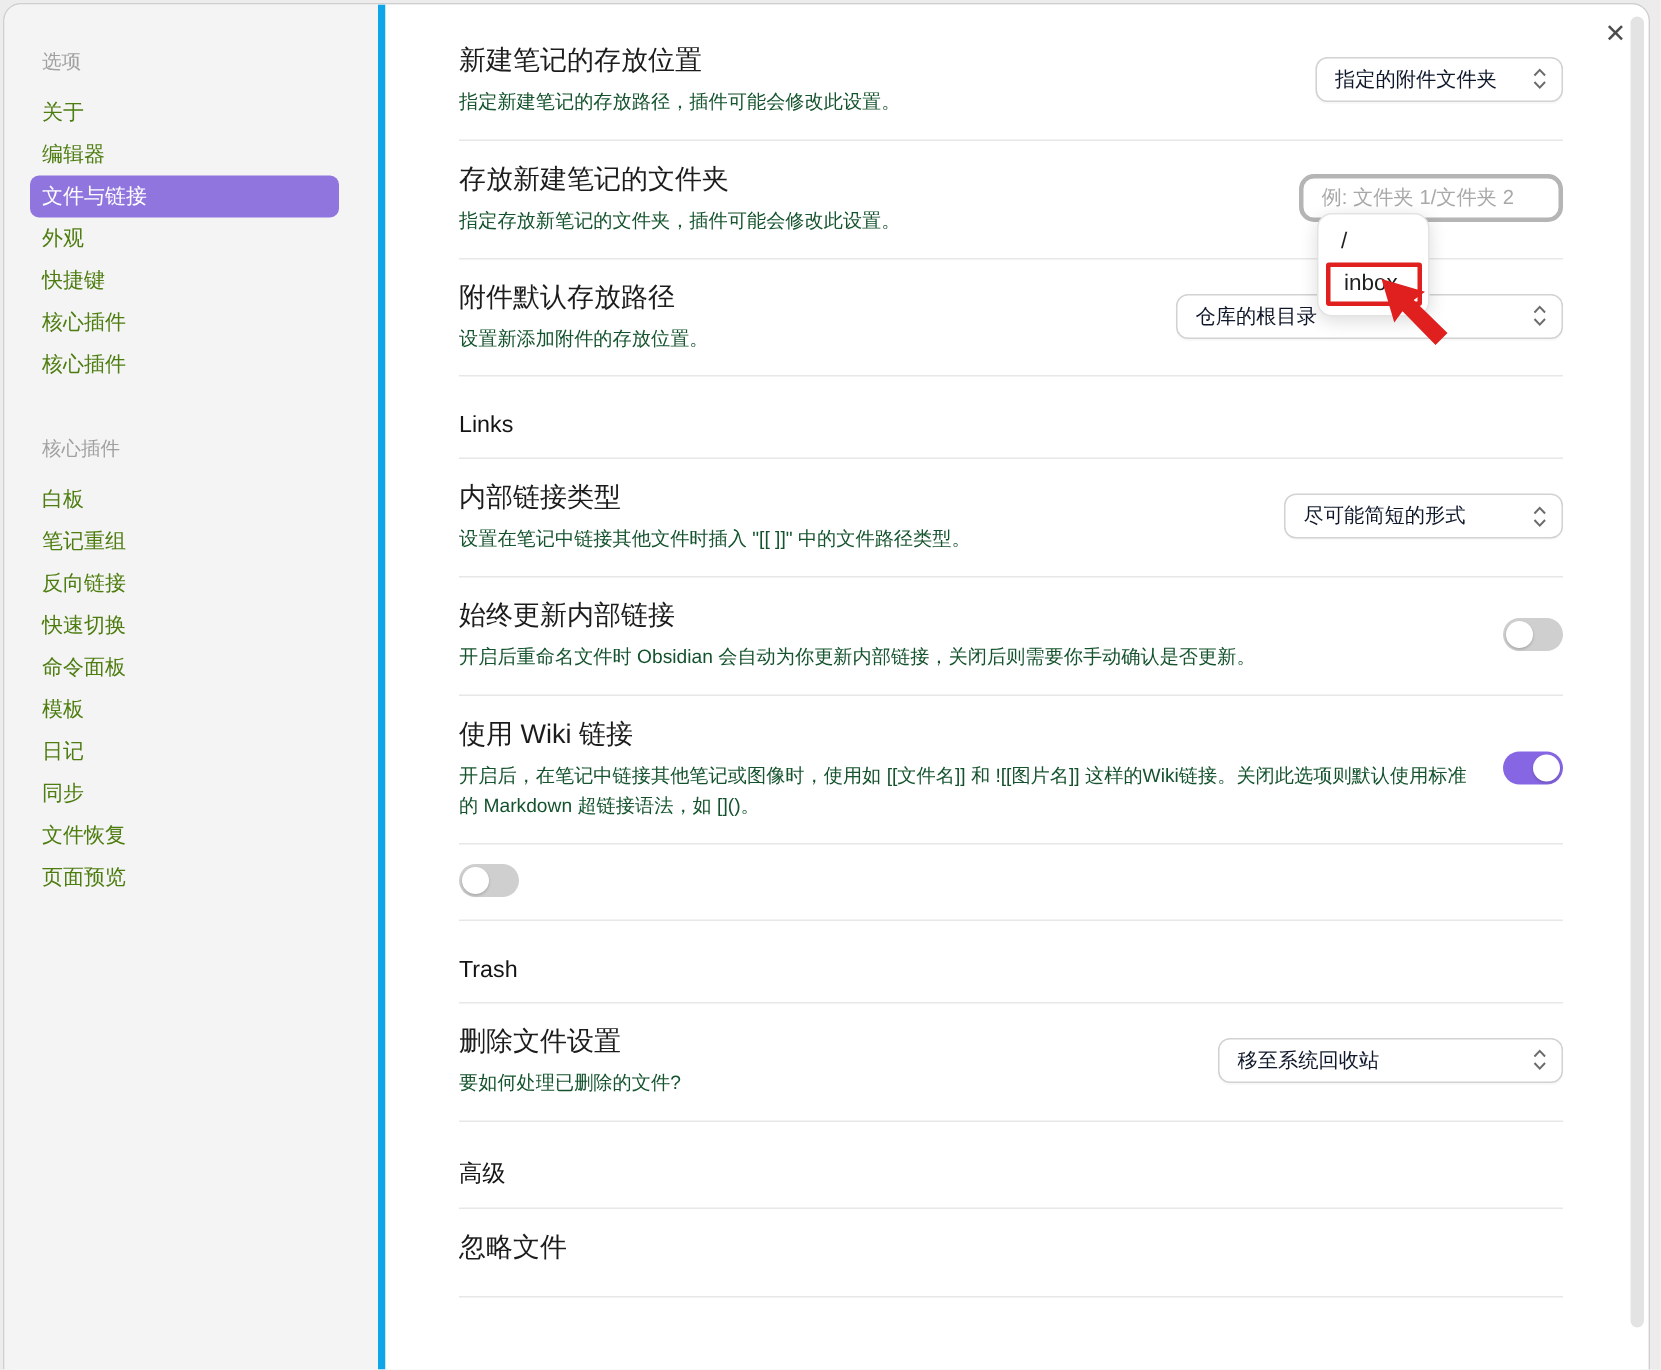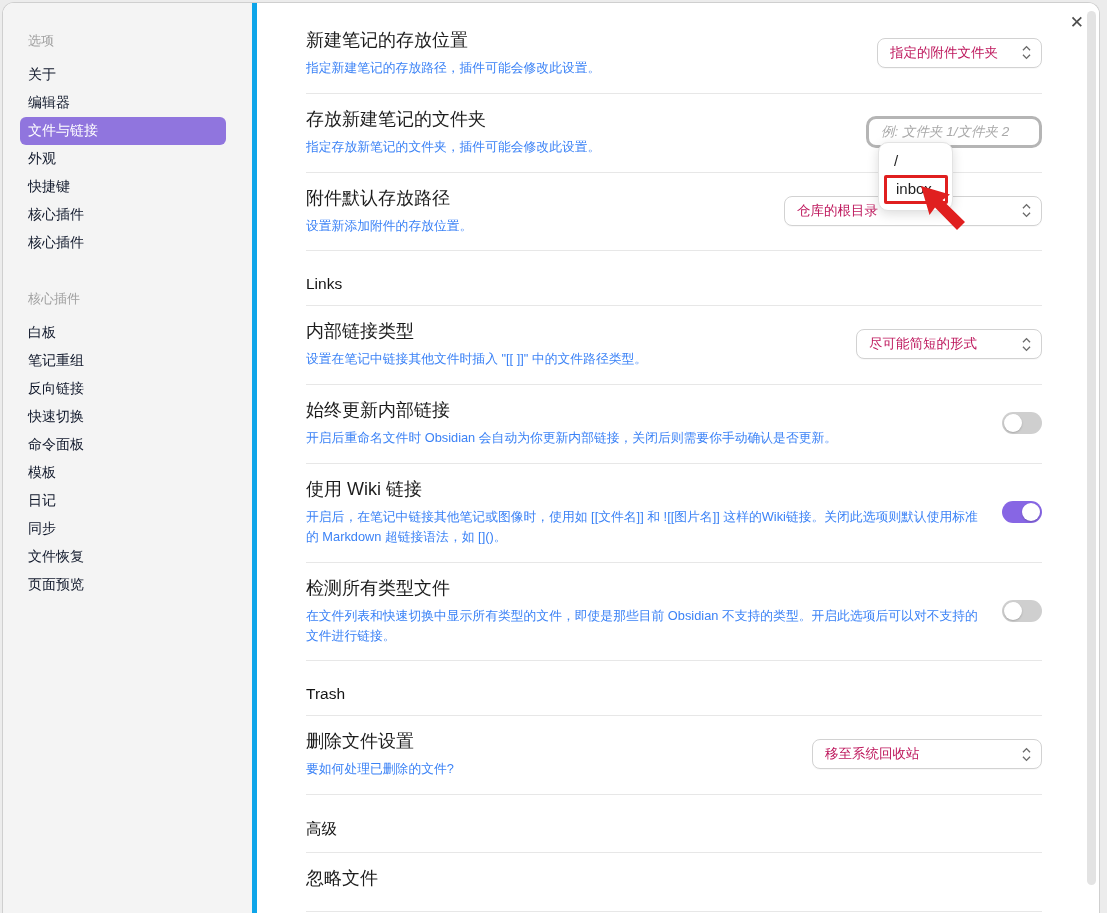--- a/index.html
+++ b/index.html
@@ -11,42 +11,42 @@
   html,body{width:1107px;height:913px;overflow:hidden;
     font-family:"Liberation Sans","DejaVu Sans",sans-serif;background:#ececec;}
   .modal{position:absolute;left:2px;top:2px;width:1098px;height:911px;
     background:#fff;border:1px solid #cfcfcf;border-bottom:none;
     border-radius:12px 12px 0 0;display:flex;overflow:hidden;}
   
   .sidebar{width:254px;flex:0 0 254px;background:#f4f4f4;border-right:5px solid #0ea5e9;
     padding:28px 26px 0 17px;}
   .side-header{font-size:13px;color:#a0a0a0;line-height:20px;margin:0 0 10px 8px;}
   .side-header.second{margin-top:32px;}
-  .side-item{height:28px;line-height:26px;font-size:14px;color:#0f172a;
+  .side-item{height:28px;line-height:26px;font-size:14px;color:#4d7c0f;
     padding:0 8px;border-radius:6px;cursor:default;white-space:nowrap;}
   .side-item.active{background:var(--accent);color:#fff;}
   
   .content{flex:1;position:relative;background:#fff;padding:12px 57px 0 49px;}
   .row{display:flex;align-items:center;justify-content:space-between;
     padding:13px 0 15px;border-bottom:1px solid #e7e7e7;gap:24px;}
   .row:last-child{border-bottom:none;}
   .info{max-width:672px;}
   .title{font-size:18px;color:#1c1c1c;margin-bottom:6px;}
-  .desc{font-size:12.8px;color:#3b82f6;line-height:1.55;}
+  .desc{font-size:12.8px;color:#14532d;line-height:1.55;}
   .heading{font-size:15.5px;font-weight:400;color:#141414;
     padding:24px 0 12px;border-bottom:1px solid #e7e7e7;}
   
   .select{height:30px;border:1px solid #d2d2d2;border-radius:8px;background:#fff;
     display:flex;align-items:center;justify-content:space-between;
-    padding:0 10px 0 12px;font-size:13.5px;color:#be185d;flex:0 0 auto;cursor:pointer;
+    padding:0 10px 0 12px;font-size:13.5px;color:#0f172a;flex:0 0 auto;cursor:pointer;
     box-shadow:0 1px 1px rgba(0,0,0,.03);}
   .select .chev{display:flex;flex-direction:column;align-items:center;margin-left:10px;}
   .text-input{height:32px;border:1px solid #d2d2d2;border-radius:8px;background:#fff;
     padding:0 12px;font-size:13.5px;color:#333;outline:none;flex:0 0 auto;
-    font-family:"Liberation Sans","DejaVu Sans",sans-serif;font-style:italic;}
+    font-family:"Liberation Sans","DejaVu Sans",sans-serif;}
   .text-input::placeholder{color:#a9a9a9;}
   .text-input.focused{border:3px solid #b5b5b5;border-radius:10px;}
   .toggle{width:40px;height:22px;border-radius:11px;background:#cfcfcf;
     position:relative;flex:0 0 auto;cursor:pointer;transition:background .1s;}
   .toggle .knob{position:absolute;top:2px;left:2px;width:18px;height:18px;
     border-radius:50%;background:#fff;box-shadow:0 1px 2px rgba(0,0,0,.2);}
   .toggle.on{background:var(--toggle-on);}
   .toggle.on .knob{left:auto;right:2px;}
   
   .popup{position:absolute;left:621px;top:139px;width:75px;background:#fff;
@@ -164,24 +164,20 @@
       <div class="info">
         <div class="title">使用 Wiki 链接</div>
         <div class="desc">开启后，在笔记中链接其他笔记或图像时，使用如 [[文件名]] 和 ![[图片名]] 这样的Wiki链接。关闭此选项则默认使用标准的 Markdown 超链接语法，如 []()。</div>
       </div>
       <div class="toggle on">
           <span class="knob"></span>
         </div>
     </div>
 
     <div class="row">
-      <div class="info">
-        <div class="title">检测所有类型文件</div>
-        <div class="desc">在文件列表和快速切换中显示所有类型的文件，即使是那些目前 Obsidian 不支持的类型。开启此选项后可以对不支持的文件进行链接。</div>
-      </div>
       <div class="toggle">
           <span class="knob"></span>
         </div>
     </div>
 
     <div class="heading">Trash</div>
 
 
     <div class="row">
       <div class="info">

